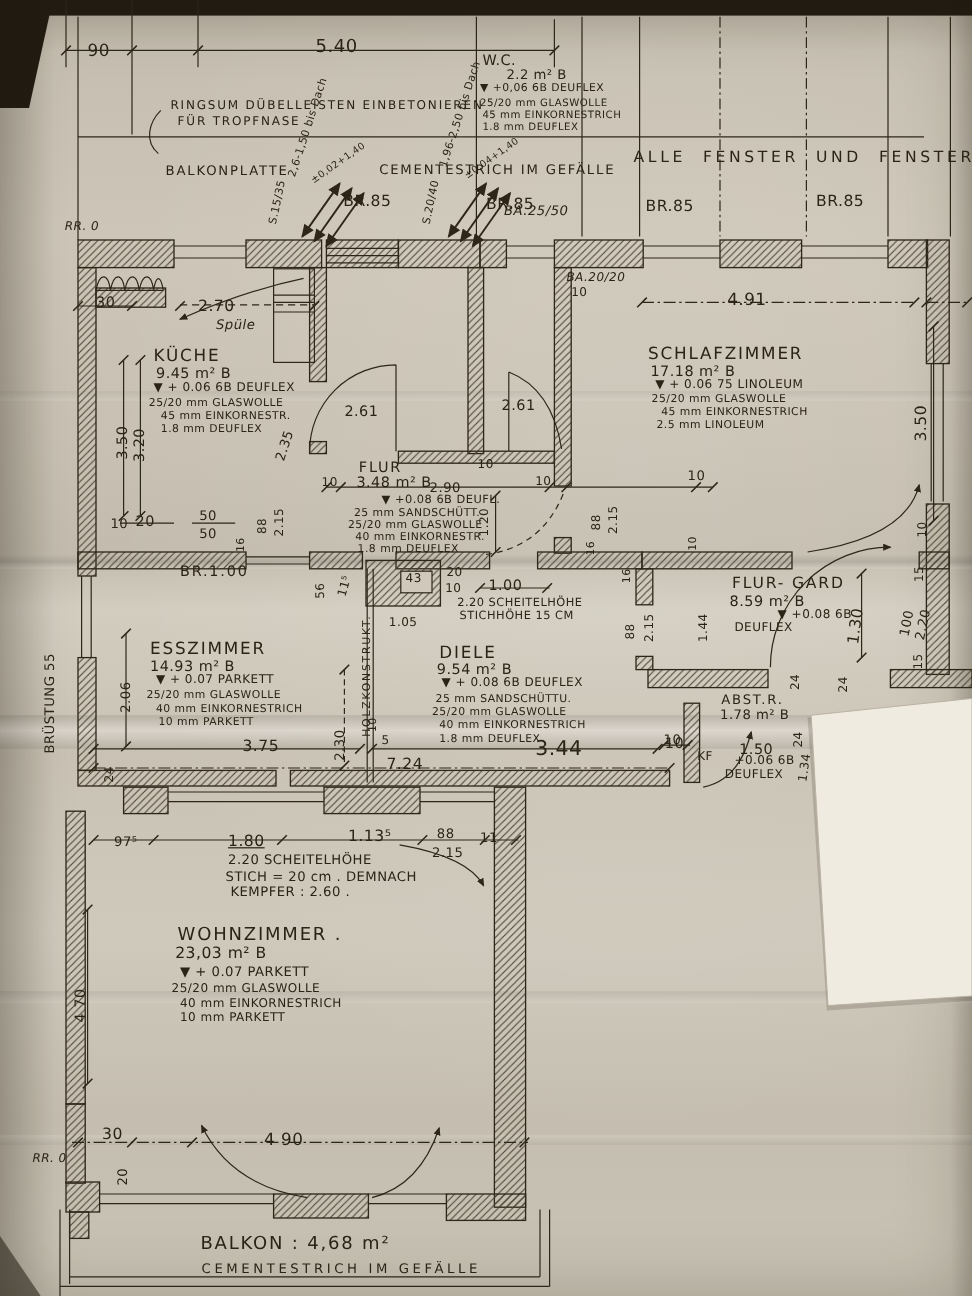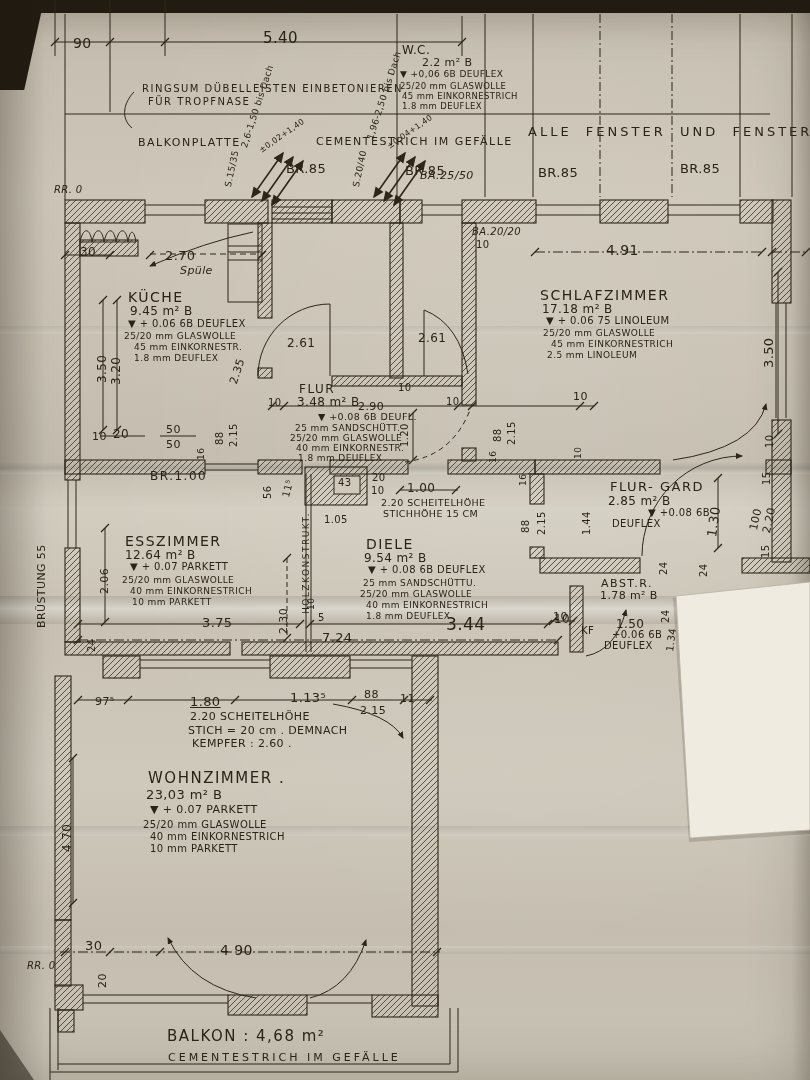--- a/index.html
+++ b/index.html
@@ -248,21 +248,21 @@
       <div class="lbl" style="left: 489px; top: 463px; font-size: 9px; transform: rotate(-90deg);">16</div>
       <div class="lbl" style="left: 92px; top: 431px; font-size: 11px;">10</div>
       <div class="lbl" style="left: 113px; top: 428px; font-size: 12px;">20</div>
       <div class="lbl" style="left: 166px; top: 424px; font-size: 11px;">50</div>
       <div class="lbl" style="left: 166px; top: 439px; font-size: 11px;">50</div>
       <div class="lbl" style="left: 215px; top: 445px; font-size: 10px; transform: rotate(-90deg);">88</div>
       <div class="lbl" style="left: 229px; top: 447px; font-size: 10px; transform: rotate(-90deg);">2.15</div>
       <div class="lbl" style="left: 197px; top: 460px; font-size: 9px; transform: rotate(-90deg);">16</div>
       <div class="lbl ls1" style="left: 150px; top: 470px; font-size: 12px;">BR.1.00</div>
       <div class="lbl ls1" style="left: 125px; top: 534px; font-size: 14px;">ESSZIMMER</div>
-      <div class="lbl" style="left: 125px; top: 549px; font-size: 12px;">12.64 m² B</div>
+      <div class="lbl" style="left: 125px; top: 549px; font-size: 12px;">14.93 m² B</div>
       <div class="lbl" style="left: 130px; top: 562px; font-size: 10px;">▼ + 0.07 PARKETT</div>
       <div class="lbl" style="left: 122px; top: 576px; font-size: 9px;">25/20 mm GLASWOLLE</div>
       <div class="lbl" style="left: 130px; top: 587px; font-size: 9px;">40 mm EINKORNESTRICH</div>
       <div class="lbl" style="left: 132px; top: 598px; font-size: 9px;">10 mm PARKETT</div>
       <div class="lbl" style="left: 36px; top: 628px; font-size: 11px; transform: rotate(-90deg);">BRÜSTUNG 55</div>
       <div class="lbl" style="left: 99px; top: 594px; font-size: 11px; transform: rotate(-90deg);">2.06</div>
       <div class="lbl" style="left: 87px; top: 652px; font-size: 10px; transform: rotate(-90deg);">24</div>
       <div class="lbl ls1" style="left: 366px; top: 537px; font-size: 14px;">DIELE</div>
       <div class="lbl" style="left: 364px; top: 552px; font-size: 12px;">9.54 m² B</div>
       <div class="lbl" style="left: 368px; top: 565px; font-size: 10px;">▼ + 0.08 6B DEUFLEX</div>
@@ -279,21 +279,21 @@
       <div class="lbl ls1" style="left: 302px; top: 614px; font-size: 9px; transform: rotate(-90deg);">HOLZKONSTRUKT.</div>
       <div class="lbl" style="left: 407px; top: 482px; font-size: 12px;">1.00</div>
       <div class="lbl" style="left: 381px; top: 498px; font-size: 9.5px;">2.20 SCHEITELHÖHE</div>
       <div class="lbl" style="left: 383px; top: 509px; font-size: 9.5px;">STICHHÖHE 15 CM</div>
       <div class="lbl" style="left: 521px; top: 533px; font-size: 10px; transform: rotate(-90deg);">88</div>
       <div class="lbl" style="left: 537px; top: 535px; font-size: 10px; transform: rotate(-90deg);">2.15</div>
       <div class="lbl" style="left: 582px; top: 535px; font-size: 10px; transform: rotate(-90deg);">1.44</div>
       <div class="lbl" style="left: 519px; top: 486px; font-size: 9px; transform: rotate(-90deg);">16</div>
       <div class="lbl" style="left: 574px; top: 459px; font-size: 9px; transform: rotate(-90deg);">10</div>
       <div class="lbl ls1" style="left: 610px; top: 480px; font-size: 13px;">FLUR- GARD</div>
-      <div class="lbl" style="left: 608px; top: 495px; font-size: 12px;">2.85 m² B</div>
+      <div class="lbl" style="left: 608px; top: 495px; font-size: 12px;">8.59 m² B</div>
       <div class="lbl" style="left: 616px; top: 508px; font-size: 10px; margin-left: 32px;">▼ +0.08 6B</div>
       <div class="lbl" style="left: 612px; top: 519px; font-size: 10px;">DEUFLEX</div>
       <div class="lbl" style="left: 705px; top: 536px; font-size: 13px; transform: rotate(-82deg);">1.30</div>
       <div class="lbl" style="left: 748px; top: 529px; font-size: 11px; transform: rotate(-78deg);">100</div>
       <div class="lbl" style="left: 761px; top: 532px; font-size: 11px; transform: rotate(-78deg);">2.20</div>
       <div class="lbl" style="left: 762px; top: 485px; font-size: 10px; transform: rotate(-90deg);">15</div>
       <div class="lbl" style="left: 765px; top: 448px; font-size: 10px; transform: rotate(-90deg);">10</div>
       <div class="lbl" style="left: 761px; top: 558px; font-size: 10px; transform: rotate(-90deg);">15</div>
       <div class="lbl" style="left: 659px; top: 575px; font-size: 10px; transform: rotate(-90deg);">24</div>
       <div class="lbl" style="left: 699px; top: 577px; font-size: 10px; transform: rotate(-90deg);">24</div>

